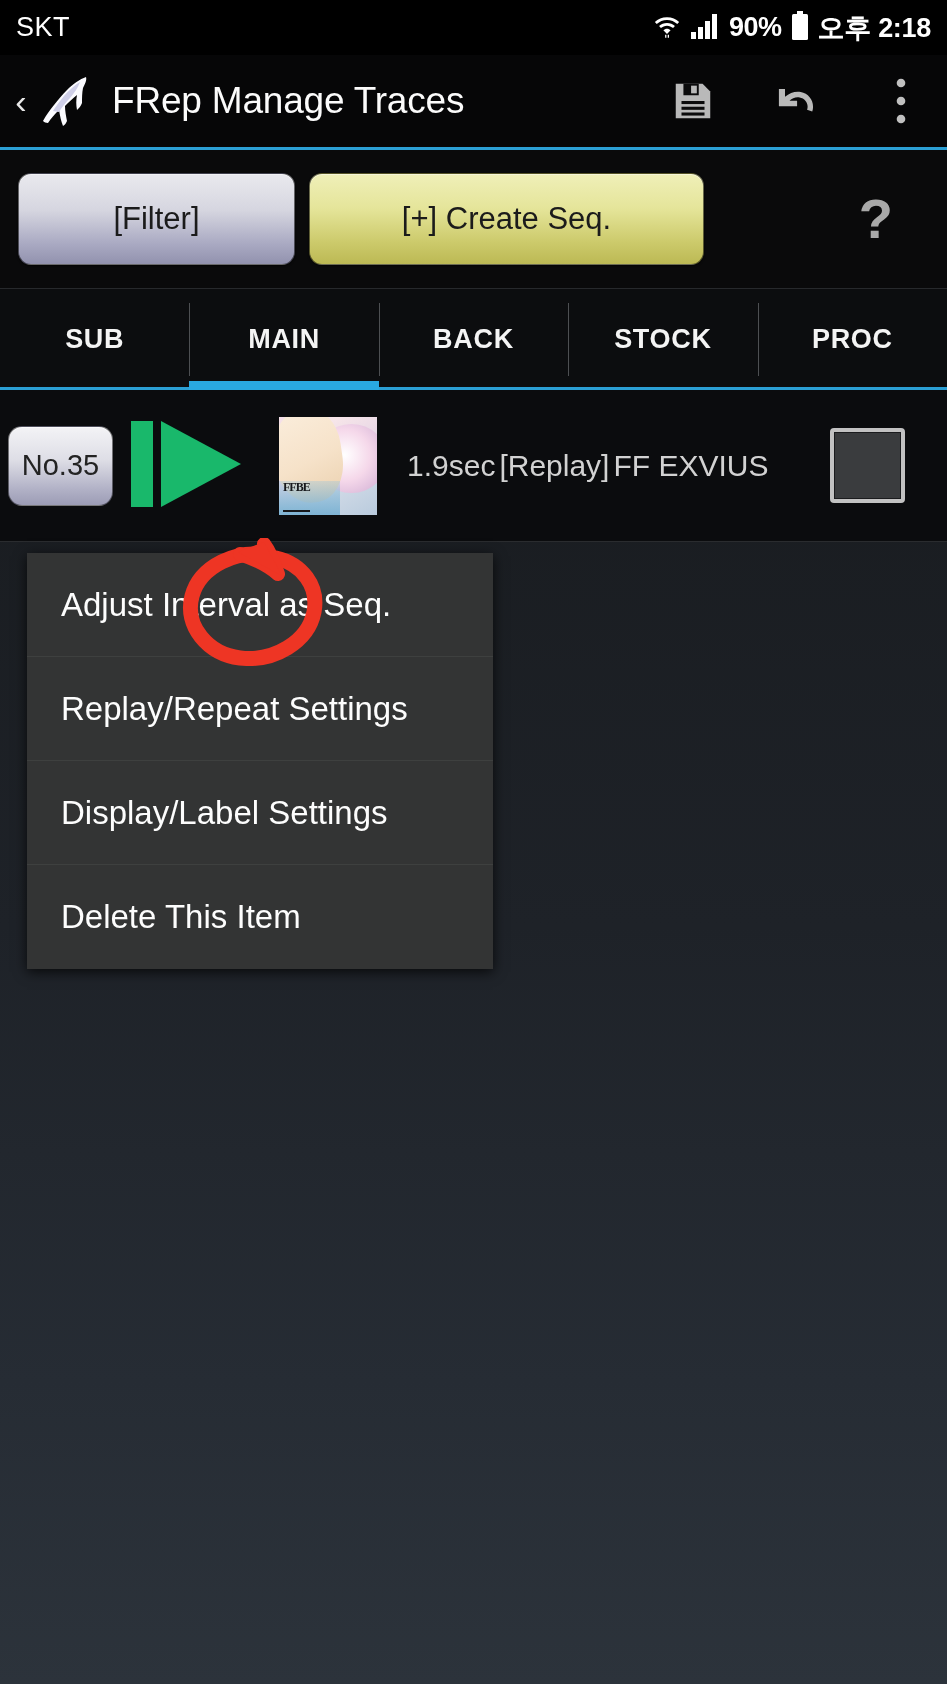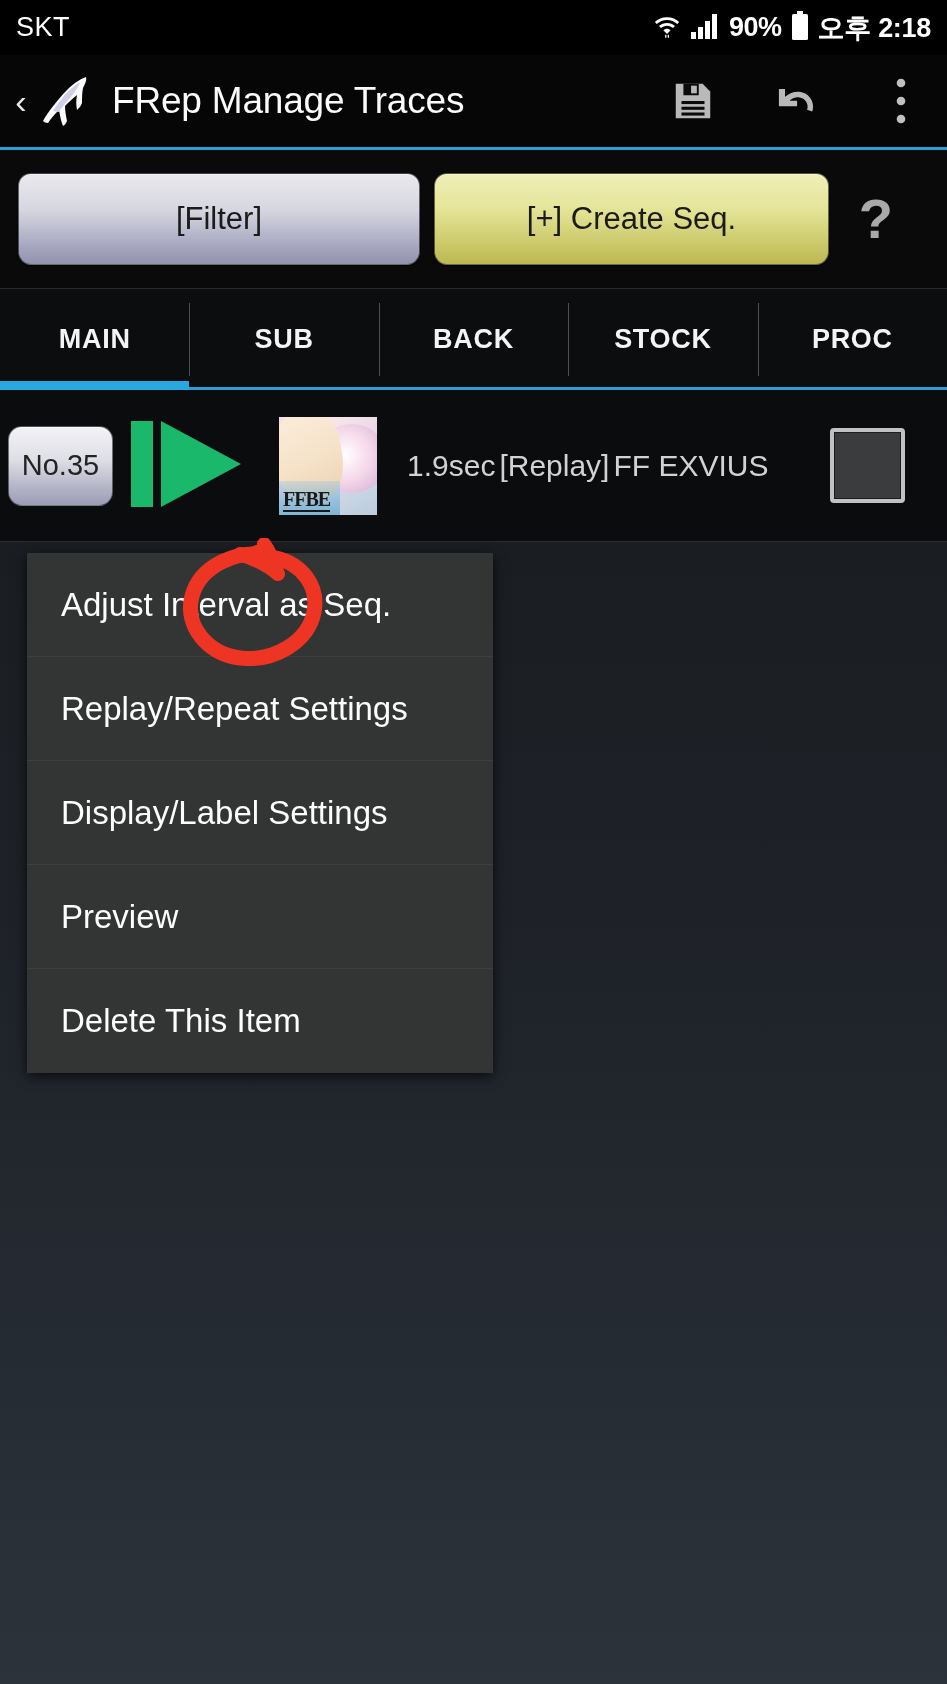--- a/index.html
+++ b/index.html
@@ -61,21 +61,21 @@
   }
   .btn{
     height:92px;
     border-radius:13px;
     display:flex; align-items:center; justify-content:center;
     font-size:31px; color:#1b1b1b;
     border:1px solid rgba(0,0,0,.55);
     box-shadow:0 1px 2px rgba(0,0,0,.7), inset 0 1px 0 rgba(255,255,255,.45);
   }
   .btn-filter{
-    width:402px;
+    width:277px;
     background:linear-gradient(180deg,#e9e9ee 0%,#d6d6e0 40%,#a9a9c2 78%,#9292ae 100%);
   }
   .btn-create{
     width:395px; margin-left:14px;
     background:linear-gradient(180deg,#efefb8 0%,#e5e59a 38%,#ccca6b 76%,#bcb954 100%);
   }
   .help-q{
     margin-left:auto; margin-right:36px;
     color:#a9a9a9; font-size:56px; font-weight:bold; line-height:1;
   }
@@ -137,23 +137,23 @@
     background:radial-gradient(circle at 40% 45%, #ffffff 0%, #f5d8ea 45%, #d9b8d9 80%, rgba(217,184,217,0) 100%);
     border-radius:50%;
   }
   .thumb .blue{
     position:absolute; left:0; bottom:0; width:62%; height:34%;
     background:linear-gradient(180deg,rgba(150,195,220,.35),#7fb4d4);
   }
   .thumb .ffbe{
     position:absolute; left:4px; bottom:3px;
     font-family:"Liberation Serif", serif;
-    font-size:20px; font-weight:bold; color:#17191c;
+    font-size:12px; font-weight:bold; color:#17191c;
     letter-spacing:-1px; line-height:1;
-    border-bottom:2px solid #17191c; padding-bottom:1px;
+    border-bottom:2px solid #17191c; padding-bottom:17px;
   }
   .row-text{
     margin-left:30px; display:flex; flex-direction:row; gap:4px;
     color:#d2d2d2;
   }
   .row-text div{ font-size:30px; line-height:1.12; }
   .checkbox{
     margin-left:auto; margin-right:20px;
     width:75px; height:75px;
     border:4px solid #c2c2c2; border-radius:4px;
@@ -257,26 +257,26 @@
     </div>
   </div>
 
   <div class="toolbar">
     <div class="btn btn-filter">[Filter]</div>
     <div class="btn btn-create">[+] Create Seq.</div>
     <div class="help-q">?</div>
   </div>
 
   <div class="tabbar">
+    <div class="tab">
+      <span>SUB</span>
+      <span class="tab-underline"></span>
+    </div>
     <div class="tab active">
       <span>MAIN</span>
-      <span class="tab-underline"></span>
-    </div>
-    <div class="tab">
-      <span>SUB</span>
       <span class="tab-underline"></span>
     </div>
     <div class="tab">
       <span>BACK</span>
       <span class="tab-underline"></span>
     </div>
     <div class="tab">
       <span>STOCK</span>
       <span class="tab-underline"></span>
     </div>
@@ -307,21 +307,20 @@
         <div>FF EXVIUS</div>
       </div>
       <div class="checkbox"></div>
     </div>
   </div>
 
   <div class="ctxmenu">
     <div class="ctxitem">Adjust Interval as Seq.</div>
     <div class="ctxitem">Replay/Repeat Settings</div>
     <div class="ctxitem">Display/Label Settings</div>
-    <div class="ctxitem">Preview</div>
     <div class="ctxitem">Delete This Item</div>
   </div>
 
   <div class="annot">
     <svg width="150" height="128" viewBox="0 0 150 128">
       <path d="M92 18 C60 10, 22 28, 14 58 C6 88, 30 116, 62 120 C96 124, 130 104, 136 74 C141 48, 124 26, 98 20" fill="none" stroke="#ee3524" stroke-width="15" stroke-linecap="round"></path>
       <path d="M62 16 C74 20, 88 26, 100 36 C96 24, 92 14, 86 6" fill="none" stroke="#ee3524" stroke-width="14" stroke-linecap="round" stroke-linejoin="round"></path>
       <path d="M60 14 L104 38 L86 4 Z" fill="#ee3524"></path>
     </svg>
   </div>

